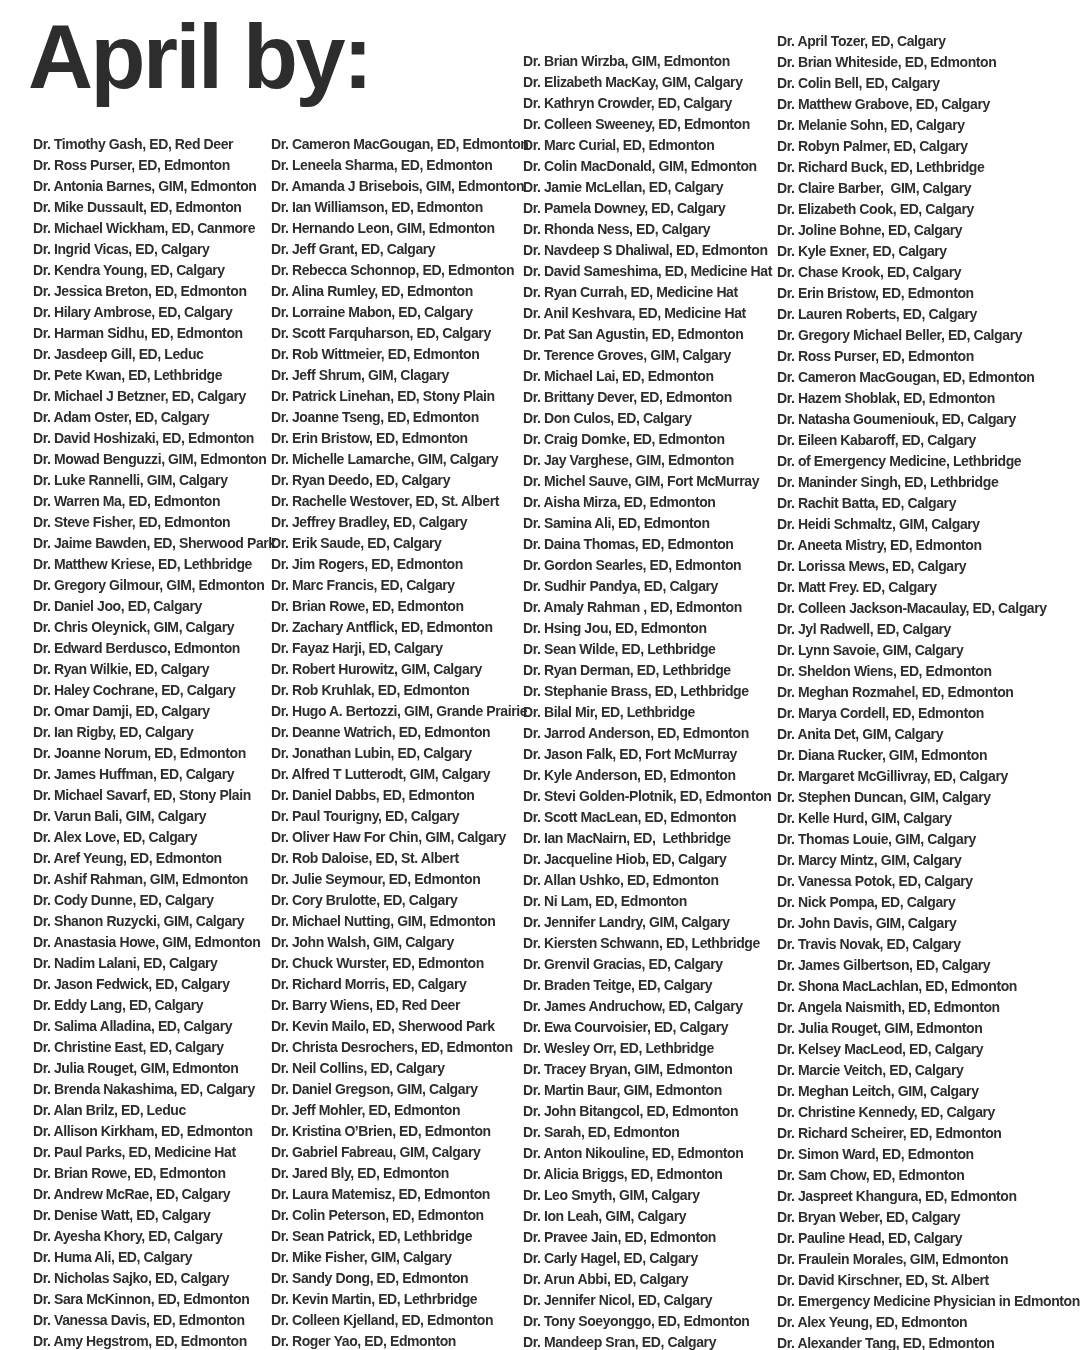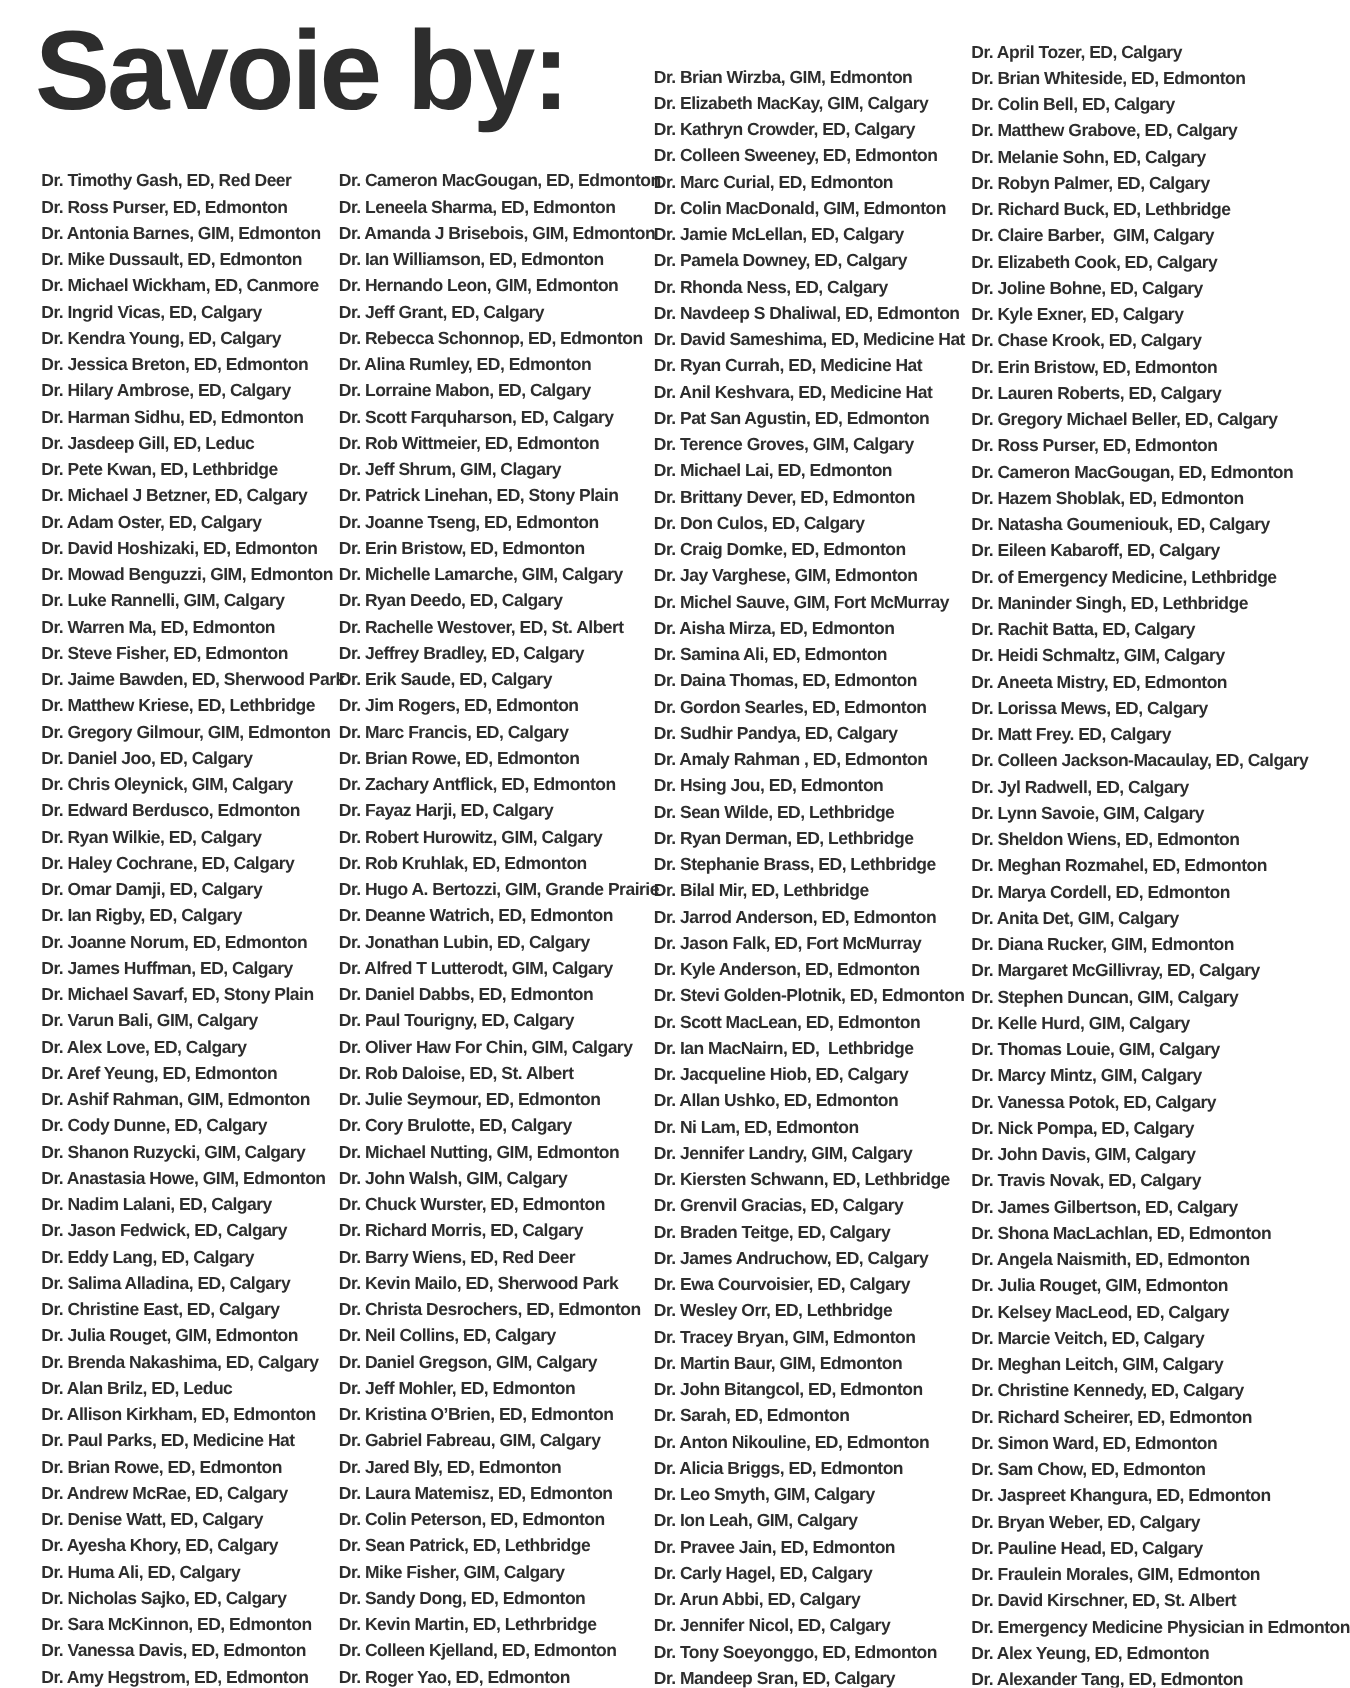--- a/index.html
+++ b/index.html
@@ -39,18 +39,18 @@
   }
   .col1 { left: 33px;  top: 134px; }
   .col2 { left: 271px; top: 134px; }
   .col3 { left: 523px; top: 51px;  }
   .col4 { left: 777px; top: 31px;  }
 </style>
 </head>
 <body style="--text-color: #2e2e2e; --bg-color: #ffffff;">
 
 <div class="page">
-  <h1 class="heading" style="color: rgb(45, 45, 45);">Savoie by:</h1>
+  <h1 class="heading" style="color: rgb(45, 45, 45);">April by:</h1>
   <div class="col col1"><div class="entry">Dr. Timothy Gash, ED, Red Deer</div><div class="entry">Dr. Ross Purser, ED, Edmonton</div><div class="entry">Dr. Antonia Barnes, GIM, Edmonton</div><div class="entry">Dr. Mike Dussault, ED, Edmonton</div><div class="entry">Dr. Michael Wickham, ED, Canmore</div><div class="entry">Dr. Ingrid Vicas, ED, Calgary</div><div class="entry">Dr. Kendra Young, ED, Calgary</div><div class="entry">Dr. Jessica Breton, ED, Edmonton</div><div class="entry">Dr. Hilary Ambrose, ED, Calgary</div><div class="entry">Dr. Harman Sidhu, ED, Edmonton</div><div class="entry">Dr. Jasdeep Gill, ED, Leduc</div><div class="entry">Dr. Pete Kwan, ED, Lethbridge</div><div class="entry">Dr. Michael J Betzner, ED, Calgary</div><div class="entry">Dr. Adam Oster, ED, Calgary</div><div class="entry">Dr. David Hoshizaki, ED, Edmonton</div><div class="entry">Dr. Mowad Benguzzi, GIM, Edmonton</div><div class="entry">Dr. Luke Rannelli, GIM, Calgary</div><div class="entry">Dr. Warren Ma, ED, Edmonton</div><div class="entry">Dr. Steve Fisher, ED, Edmonton</div><div class="entry">Dr. Jaime Bawden, ED, Sherwood Park</div><div class="entry">Dr. Matthew Kriese, ED, Lethbridge</div><div class="entry">Dr. Gregory Gilmour, GIM, Edmonton</div><div class="entry">Dr. Daniel Joo, ED, Calgary</div><div class="entry">Dr. Chris Oleynick, GIM, Calgary</div><div class="entry">Dr. Edward Berdusco, Edmonton</div><div class="entry">Dr. Ryan Wilkie, ED, Calgary</div><div class="entry">Dr. Haley Cochrane, ED, Calgary</div><div class="entry">Dr. Omar Damji, ED, Calgary</div><div class="entry">Dr. Ian Rigby, ED, Calgary</div><div class="entry">Dr. Joanne Norum, ED, Edmonton</div><div class="entry">Dr. James Huffman, ED, Calgary</div><div class="entry">Dr. Michael Savarf, ED, Stony Plain</div><div class="entry">Dr. Varun Bali, GIM, Calgary</div><div class="entry">Dr. Alex Love, ED, Calgary</div><div class="entry">Dr. Aref Yeung, ED, Edmonton</div><div class="entry">Dr. Ashif Rahman, GIM, Edmonton</div><div class="entry">Dr. Cody Dunne, ED, Calgary</div><div class="entry">Dr. Shanon Ruzycki, GIM, Calgary</div><div class="entry">Dr. Anastasia Howe, GIM, Edmonton</div><div class="entry">Dr. Nadim Lalani, ED, Calgary</div><div class="entry">Dr. Jason Fedwick, ED, Calgary</div><div class="entry">Dr. Eddy Lang, ED, Calgary</div><div class="entry">Dr. Salima Alladina, ED, Calgary</div><div class="entry">Dr. Christine East, ED, Calgary</div><div class="entry">Dr. Julia Rouget, GIM, Edmonton</div><div class="entry">Dr. Brenda Nakashima, ED, Calgary</div><div class="entry">Dr. Alan Brilz, ED, Leduc</div><div class="entry">Dr. Allison Kirkham, ED, Edmonton</div><div class="entry">Dr. Paul Parks, ED, Medicine Hat</div><div class="entry">Dr. Brian Rowe, ED, Edmonton</div><div class="entry">Dr. Andrew McRae, ED, Calgary</div><div class="entry">Dr. Denise Watt, ED, Calgary</div><div class="entry">Dr. Ayesha Khory, ED, Calgary</div><div class="entry">Dr. Huma Ali, ED, Calgary</div><div class="entry">Dr. Nicholas Sajko, ED, Calgary</div><div class="entry">Dr. Sara McKinnon, ED, Edmonton</div><div class="entry">Dr. Vanessa Davis, ED, Edmonton</div><div class="entry">Dr. Amy Hegstrom, ED, Edmonton</div></div>
   <div class="col col2"><div class="entry">Dr. Cameron MacGougan, ED, Edmonton</div><div class="entry">Dr. Leneela Sharma, ED, Edmonton</div><div class="entry">Dr. Amanda J Brisebois, GIM, Edmonton</div><div class="entry">Dr. Ian Williamson, ED, Edmonton</div><div class="entry">Dr. Hernando Leon, GIM, Edmonton</div><div class="entry">Dr. Jeff Grant, ED, Calgary</div><div class="entry">Dr. Rebecca Schonnop, ED, Edmonton</div><div class="entry">Dr. Alina Rumley, ED, Edmonton</div><div class="entry">Dr. Lorraine Mabon, ED, Calgary</div><div class="entry">Dr. Scott Farquharson, ED, Calgary</div><div class="entry">Dr. Rob Wittmeier, ED, Edmonton</div><div class="entry">Dr. Jeff Shrum, GIM, Clagary</div><div class="entry">Dr. Patrick Linehan, ED, Stony Plain</div><div class="entry">Dr. Joanne Tseng, ED, Edmonton</div><div class="entry">Dr. Erin Bristow, ED, Edmonton</div><div class="entry">Dr. Michelle Lamarche, GIM, Calgary</div><div class="entry">Dr. Ryan Deedo, ED, Calgary</div><div class="entry">Dr. Rachelle Westover, ED, St. Albert</div><div class="entry">Dr. Jeffrey Bradley, ED, Calgary</div><div class="entry">Dr. Erik Saude, ED, Calgary</div><div class="entry">Dr. Jim Rogers, ED, Edmonton</div><div class="entry">Dr. Marc Francis, ED, Calgary</div><div class="entry">Dr. Brian Rowe, ED, Edmonton</div><div class="entry">Dr. Zachary Antflick, ED, Edmonton</div><div class="entry">Dr. Fayaz Harji, ED, Calgary</div><div class="entry">Dr. Robert Hurowitz, GIM, Calgary</div><div class="entry">Dr. Rob Kruhlak, ED, Edmonton</div><div class="entry">Dr. Hugo A. Bertozzi, GIM, Grande Prairie</div><div class="entry">Dr. Deanne Watrich, ED, Edmonton</div><div class="entry">Dr. Jonathan Lubin, ED, Calgary</div><div class="entry">Dr. Alfred T Lutterodt, GIM, Calgary</div><div class="entry">Dr. Daniel Dabbs, ED, Edmonton</div><div class="entry">Dr. Paul Tourigny, ED, Calgary</div><div class="entry">Dr. Oliver Haw For Chin, GIM, Calgary</div><div class="entry">Dr. Rob Daloise, ED, St. Albert</div><div class="entry">Dr. Julie Seymour, ED, Edmonton</div><div class="entry">Dr. Cory Brulotte, ED, Calgary</div><div class="entry">Dr. Michael Nutting, GIM, Edmonton</div><div class="entry">Dr. John Walsh, GIM, Calgary</div><div class="entry">Dr. Chuck Wurster, ED, Edmonton</div><div class="entry">Dr. Richard Morris, ED, Calgary</div><div class="entry">Dr. Barry Wiens, ED, Red Deer</div><div class="entry">Dr. Kevin Mailo, ED, Sherwood Park</div><div class="entry">Dr. Christa Desrochers, ED, Edmonton</div><div class="entry">Dr. Neil Collins, ED, Calgary</div><div class="entry">Dr. Daniel Gregson, GIM, Calgary</div><div class="entry">Dr. Jeff Mohler, ED, Edmonton</div><div class="entry">Dr. Kristina O’Brien, ED, Edmonton</div><div class="entry">Dr. Gabriel Fabreau, GIM, Calgary</div><div class="entry">Dr. Jared Bly, ED, Edmonton</div><div class="entry">Dr. Laura Matemisz, ED, Edmonton</div><div class="entry">Dr. Colin Peterson, ED, Edmonton</div><div class="entry">Dr. Sean Patrick, ED, Lethbridge</div><div class="entry">Dr. Mike Fisher, GIM, Calgary</div><div class="entry">Dr. Sandy Dong, ED, Edmonton</div><div class="entry">Dr. Kevin Martin, ED, Lethrbridge</div><div class="entry">Dr. Colleen Kjelland, ED, Edmonton</div><div class="entry">Dr. Roger Yao, ED, Edmonton</div></div>
   <div class="col col3"><div class="entry">Dr. Brian Wirzba, GIM, Edmonton</div><div class="entry">Dr. Elizabeth MacKay, GIM, Calgary</div><div class="entry">Dr. Kathryn Crowder, ED, Calgary</div><div class="entry">Dr. Colleen Sweeney, ED, Edmonton</div><div class="entry">Dr. Marc Curial, ED, Edmonton</div><div class="entry">Dr. Colin MacDonald, GIM, Edmonton</div><div class="entry">Dr. Jamie McLellan, ED, Calgary</div><div class="entry">Dr. Pamela Downey, ED, Calgary</div><div class="entry">Dr. Rhonda Ness, ED, Calgary</div><div class="entry">Dr. Navdeep S Dhaliwal, ED, Edmonton</div><div class="entry">Dr. David Sameshima, ED, Medicine Hat</div><div class="entry">Dr. Ryan Currah, ED, Medicine Hat</div><div class="entry">Dr. Anil Keshvara, ED, Medicine Hat</div><div class="entry">Dr. Pat San Agustin, ED, Edmonton</div><div class="entry">Dr. Terence Groves, GIM, Calgary</div><div class="entry">Dr. Michael Lai, ED, Edmonton</div><div class="entry">Dr. Brittany Dever, ED, Edmonton</div><div class="entry">Dr. Don Culos, ED, Calgary</div><div class="entry">Dr. Craig Domke, ED, Edmonton</div><div class="entry">Dr. Jay Varghese, GIM, Edmonton</div><div class="entry">Dr. Michel Sauve, GIM, Fort McMurray</div><div class="entry">Dr. Aisha Mirza, ED, Edmonton</div><div class="entry">Dr. Samina Ali, ED, Edmonton</div><div class="entry">Dr. Daina Thomas, ED, Edmonton</div><div class="entry">Dr. Gordon Searles, ED, Edmonton</div><div class="entry">Dr. Sudhir Pandya, ED, Calgary</div><div class="entry">Dr. Amaly Rahman , ED, Edmonton</div><div class="entry">Dr. Hsing Jou, ED, Edmonton</div><div class="entry">Dr. Sean Wilde, ED, Lethbridge</div><div class="entry">Dr. Ryan Derman, ED, Lethbridge</div><div class="entry">Dr. Stephanie Brass, ED, Lethbridge</div><div class="entry">Dr. Bilal Mir, ED, Lethbridge</div><div class="entry">Dr. Jarrod Anderson, ED, Edmonton</div><div class="entry">Dr. Jason Falk, ED, Fort McMurray</div><div class="entry">Dr. Kyle Anderson, ED, Edmonton</div><div class="entry">Dr. Stevi Golden-Plotnik, ED, Edmonton</div><div class="entry">Dr. Scott MacLean, ED, Edmonton</div><div class="entry">Dr. Ian MacNairn, ED,  Lethbridge</div><div class="entry">Dr. Jacqueline Hiob, ED, Calgary</div><div class="entry">Dr. Allan Ushko, ED, Edmonton</div><div class="entry">Dr. Ni Lam, ED, Edmonton</div><div class="entry">Dr. Jennifer Landry, GIM, Calgary</div><div class="entry">Dr. Kiersten Schwann, ED, Lethbridge</div><div class="entry">Dr. Grenvil Gracias, ED, Calgary</div><div class="entry">Dr. Braden Teitge, ED, Calgary</div><div class="entry">Dr. James Andruchow, ED, Calgary</div><div class="entry">Dr. Ewa Courvoisier, ED, Calgary</div><div class="entry">Dr. Wesley Orr, ED, Lethbridge</div><div class="entry">Dr. Tracey Bryan, GIM, Edmonton</div><div class="entry">Dr. Martin Baur, GIM, Edmonton</div><div class="entry">Dr. John Bitangcol, ED, Edmonton</div><div class="entry">Dr. Sarah, ED, Edmonton</div><div class="entry">Dr. Anton Nikouline, ED, Edmonton</div><div class="entry">Dr. Alicia Briggs, ED, Edmonton</div><div class="entry">Dr. Leo Smyth, GIM, Calgary</div><div class="entry">Dr. Ion Leah, GIM, Calgary</div><div class="entry">Dr. Pravee Jain, ED, Edmonton</div><div class="entry">Dr. Carly Hagel, ED, Calgary</div><div class="entry">Dr. Arun Abbi, ED, Calgary</div><div class="entry">Dr. Jennifer Nicol, ED, Calgary</div><div class="entry">Dr. Tony Soeyonggo, ED, Edmonton</div><div class="entry">Dr. Mandeep Sran, ED, Calgary</div></div>
   <div class="col col4"><div class="entry">Dr. April Tozer, ED, Calgary</div><div class="entry">Dr. Brian Whiteside, ED, Edmonton</div><div class="entry">Dr. Colin Bell, ED, Calgary</div><div class="entry">Dr. Matthew Grabove, ED, Calgary</div><div class="entry">Dr. Melanie Sohn, ED, Calgary</div><div class="entry">Dr. Robyn Palmer, ED, Calgary</div><div class="entry">Dr. Richard Buck, ED, Lethbridge</div><div class="entry">Dr. Claire Barber,  GIM, Calgary</div><div class="entry">Dr. Elizabeth Cook, ED, Calgary</div><div class="entry">Dr. Joline Bohne, ED, Calgary</div><div class="entry">Dr. Kyle Exner, ED, Calgary</div><div class="entry">Dr. Chase Krook, ED, Calgary</div><div class="entry">Dr. Erin Bristow, ED, Edmonton</div><div class="entry">Dr. Lauren Roberts, ED, Calgary</div><div class="entry">Dr. Gregory Michael Beller, ED, Calgary</div><div class="entry">Dr. Ross Purser, ED, Edmonton</div><div class="entry">Dr. Cameron MacGougan, ED, Edmonton</div><div class="entry">Dr. Hazem Shoblak, ED, Edmonton</div><div class="entry">Dr. Natasha Goumeniouk, ED, Calgary</div><div class="entry">Dr. Eileen Kabaroff, ED, Calgary</div><div class="entry">Dr. of Emergency Medicine, Lethbridge</div><div class="entry">Dr. Maninder Singh, ED, Lethbridge</div><div class="entry">Dr. Rachit Batta, ED, Calgary</div><div class="entry">Dr. Heidi Schmaltz, GIM, Calgary</div><div class="entry">Dr. Aneeta Mistry, ED, Edmonton</div><div class="entry">Dr. Lorissa Mews, ED, Calgary</div><div class="entry">Dr. Matt Frey. ED, Calgary</div><div class="entry">Dr. Colleen Jackson-Macaulay, ED, Calgary</div><div class="entry">Dr. Jyl Radwell, ED, Calgary</div><div class="entry">Dr. Lynn Savoie, GIM, Calgary</div><div class="entry">Dr. Sheldon Wiens, ED, Edmonton</div><div class="entry">Dr. Meghan Rozmahel, ED, Edmonton</div><div class="entry">Dr. Marya Cordell, ED, Edmonton</div><div class="entry">Dr. Anita Det, GIM, Calgary</div><div class="entry">Dr. Diana Rucker, GIM, Edmonton</div><div class="entry">Dr. Margaret McGillivray, ED, Calgary</div><div class="entry">Dr. Stephen Duncan, GIM, Calgary</div><div class="entry">Dr. Kelle Hurd, GIM, Calgary</div><div class="entry">Dr. Thomas Louie, GIM, Calgary</div><div class="entry">Dr. Marcy Mintz, GIM, Calgary</div><div class="entry">Dr. Vanessa Potok, ED, Calgary</div><div class="entry">Dr. Nick Pompa, ED, Calgary</div><div class="entry">Dr. John Davis, GIM, Calgary</div><div class="entry">Dr. Travis Novak, ED, Calgary</div><div class="entry">Dr. James Gilbertson, ED, Calgary</div><div class="entry">Dr. Shona MacLachlan, ED, Edmonton</div><div class="entry">Dr. Angela Naismith, ED, Edmonton</div><div class="entry">Dr. Julia Rouget, GIM, Edmonton</div><div class="entry">Dr. Kelsey MacLeod, ED, Calgary</div><div class="entry">Dr. Marcie Veitch, ED, Calgary</div><div class="entry">Dr. Meghan Leitch, GIM, Calgary</div><div class="entry">Dr. Christine Kennedy, ED, Calgary</div><div class="entry">Dr. Richard Scheirer, ED, Edmonton</div><div class="entry">Dr. Simon Ward, ED, Edmonton</div><div class="entry">Dr. Sam Chow, ED, Edmonton</div><div class="entry">Dr. Jaspreet Khangura, ED, Edmonton</div><div class="entry">Dr. Bryan Weber, ED, Calgary</div><div class="entry">Dr. Pauline Head, ED, Calgary</div><div class="entry">Dr. Fraulein Morales, GIM, Edmonton</div><div class="entry">Dr. David Kirschner, ED, St. Albert</div><div class="entry">Dr. Emergency Medicine Physician in Edmonton</div><div class="entry">Dr. Alex Yeung, ED, Edmonton</div><div class="entry">Dr. Alexander Tang, ED, Edmonton</div></div>
 </div>
 
 </body></html>

